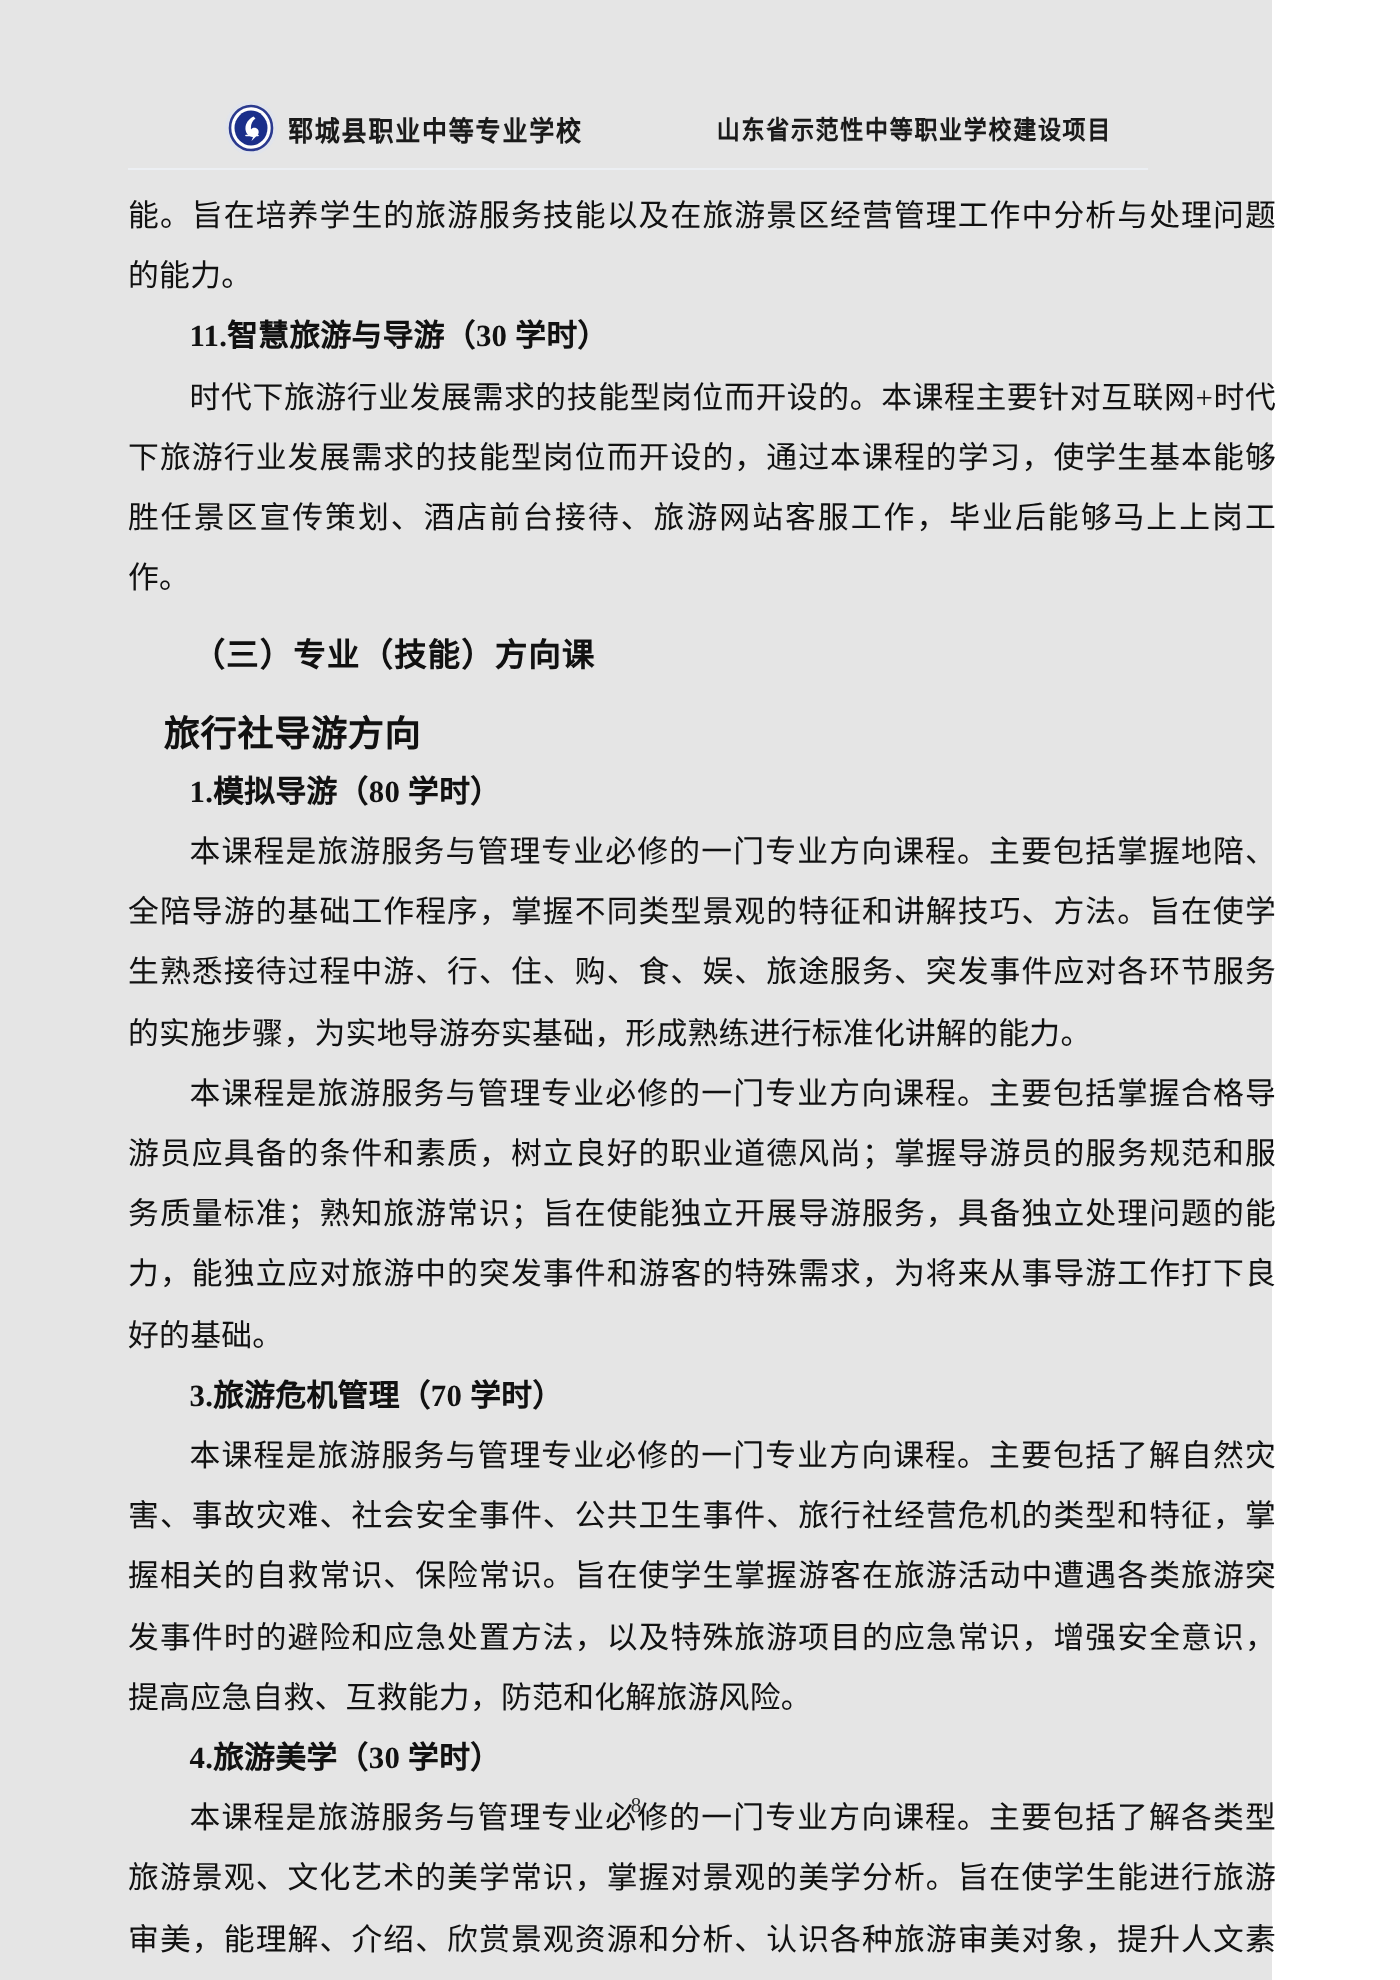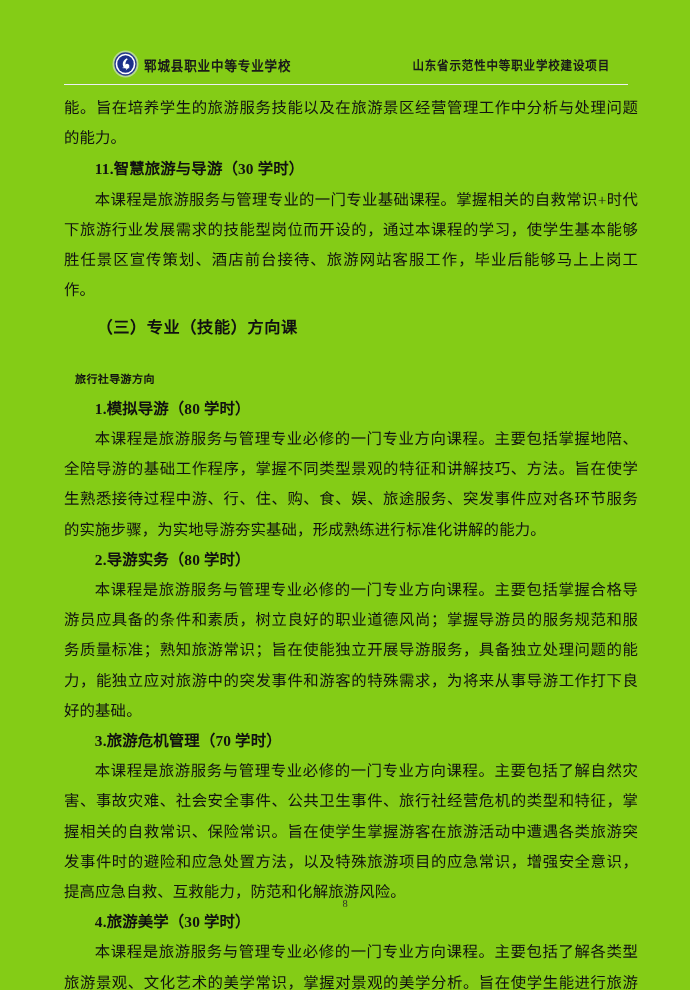--- a/index.html
+++ b/index.html
@@ -12,24 +12,24 @@
     height: 990px;
     background: #ffffff;
     font-family: "Liberation Serif", "DejaVu Serif", serif;
     color: #0d0d0d;
     overflow: hidden;
     position: relative;
   }
 
   .page {
     position: relative;
-    width: 690px;
+    width: 636px;
     height: 990px;
     box-sizing: border-box;
-    background: #84cc16;
+    background: #e5e5e5;
   }
 
   
   .page-header {
     position: absolute;
     left: 0;
     right: 0;
     top: 46px;
     height: 36px;
     padding: 0 60px 0 64px;
@@ -123,28 +123,28 @@
     font-weight: bold;
   }
 
   
   p.heading-major {
     text-indent: 2em;
     font-weight: bold;
     font-size: 16.2px;
     letter-spacing: 0.6px;
     margin-top: 8px;
-    margin-bottom: 20px;
+    margin-bottom: 8px;
   }
 
   
   p.heading-sub {
     text-indent: 1em;
     font-weight: bold;
-    font-size: 11px;
+    font-size: 18px;
     letter-spacing: 0.4px;
   }
 
   
   .page-number {
     position: absolute;
     left: 0;
     right: 0;
     top: 898px;
     text-align: center;
@@ -170,26 +170,25 @@
       </svg>
       <span class="header-school-name">郓城县职业中等专业学校</span>
     </div>
     <div class="header-right">山东省示范性中等职业学校建设项目</div>
   </div>
   <div class="header-rule"></div>
 
   <div class="content" id="content">
       <p class="para noindent">能。旨在培养学生的旅游服务技能以及在旅游景区经营管理工作中分析与处理问题的能力。</p>
       <p class="course-title">11.智慧旅游与导游（30 学时）</p>
-      <p class="para">本课程是旅游服务与管理专业的一门专业基础课程。掌握相关的自救常识+时代下旅游行业发展需求的技能型岗位而开设的，通过本课程的学习，使学生基本能够胜任景区宣传策划、酒店前台接待、旅游网站客服工作，毕业后能够马上上岗工作。</p>
+      <p class="para">时代下旅游行业发展需求的技能型岗位而开设的。本课程主要针对互联网+时代下旅游行业发展需求的技能型岗位而开设的，通过本课程的学习，使学生基本能够胜任景区宣传策划、酒店前台接待、旅游网站客服工作，毕业后能够马上上岗工作。</p>
       <p class="heading-major">（三）专业（技能）方向课</p>
       <p class="heading-sub">旅行社导游方向</p>
       <p class="course-title">1.模拟导游（80 学时）</p>
       <p class="para">本课程是旅游服务与管理专业必修的一门专业方向课程。主要包括掌握地陪、全陪导游的基础工作程序，掌握不同类型景观的特征和讲解技巧、方法。旨在使学生熟悉接待过程中游、行、住、购、食、娱、旅途服务、突发事件应对各环节服务的实施步骤，为实地导游夯实基础，形成熟练进行标准化讲解的能力。</p>
-      <p class="course-title">2.导游实务（80 学时）</p>
       <p class="para">本课程是旅游服务与管理专业必修的一门专业方向课程。主要包括掌握合格导游员应具备的条件和素质，树立良好的职业道德风尚；掌握导游员的服务规范和服务质量标准；熟知旅游常识；旨在使能独立开展导游服务，具备独立处理问题的能力，能独立应对旅游中的突发事件和游客的特殊需求，为将来从事导游工作打下良好的基础。</p>
       <p class="course-title">3.旅游危机管理（70 学时）</p>
       <p class="para">本课程是旅游服务与管理专业必修的一门专业方向课程。主要包括了解自然灾害、事故灾难、社会安全事件、公共卫生事件、旅行社经营危机的类型和特征，掌握相关的自救常识、保险常识。旨在使学生掌握游客在旅游活动中遭遇各类旅游突发事件时的避险和应急处置方法，以及特殊旅游项目的应急常识，增强安全意识，提高应急自救、互救能力，防范和化解旅游风险。</p>
       <p class="course-title">4.旅游美学（30 学时）</p>
       <p class="para">本课程是旅游服务与管理专业必修的一门专业方向课程。主要包括了解各类型旅游景观、文化艺术的美学常识，掌握对景观的美学分析。旨在使学生能进行旅游审美，能理解、介绍、欣赏景观资源和分析、认识各种旅游审美对象，提升人文素质。</p>
     </div>
 
   <div class="page-number">8</div>
 
 </div>

